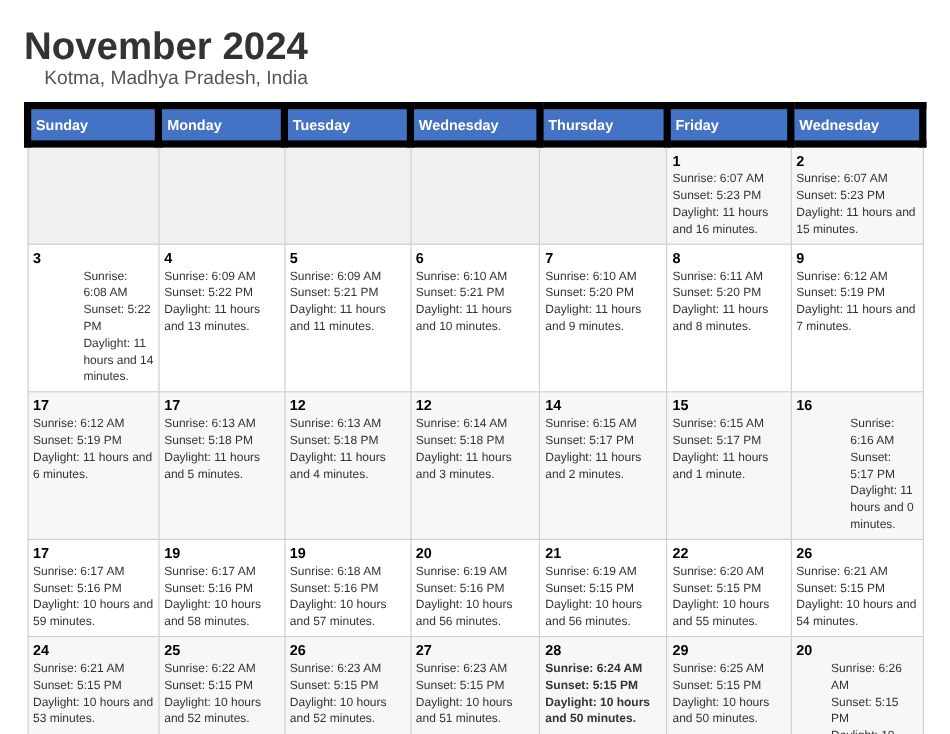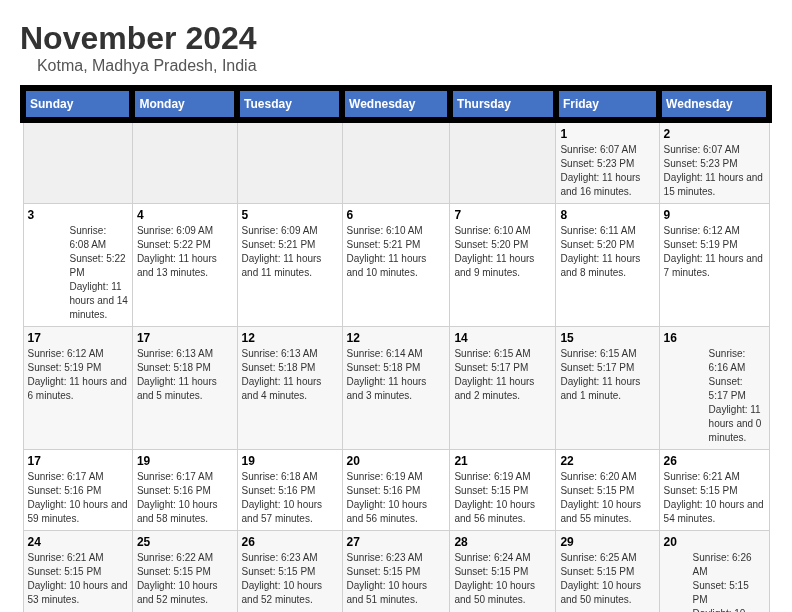--- a/index.html
+++ b/index.html
@@ -276,21 +276,21 @@
 Daylight: 10 hours and 52 minutes.</div>
         </td>
         <td>
           <div class="day-num">27</div>
           <div class="day-info" style="white-space: pre-line;">Sunrise: 6:23 AM
 Sunset: 5:15 PM
 Daylight: 10 hours and 51 minutes.</div>
         </td>
         <td>
           <div class="day-num">28</div>
-          <div class="day-info" style="white-space: pre-line;">Sunrise: 6:24 AM
+          <div class="day-info" style="white-space: pre-line; font-weight: bold;">Sunrise: 6:24 AM
 Sunset: 5:15 PM
 Daylight: 10 hours and 50 minutes.</div>
         </td>
         <td>
           <div class="day-num">29</div>
           <div class="day-info" style="white-space: pre-line;">Sunrise: 6:25 AM
 Sunset: 5:15 PM
 Daylight: 10 hours and 50 minutes.</div>
         </td>
         <td>

